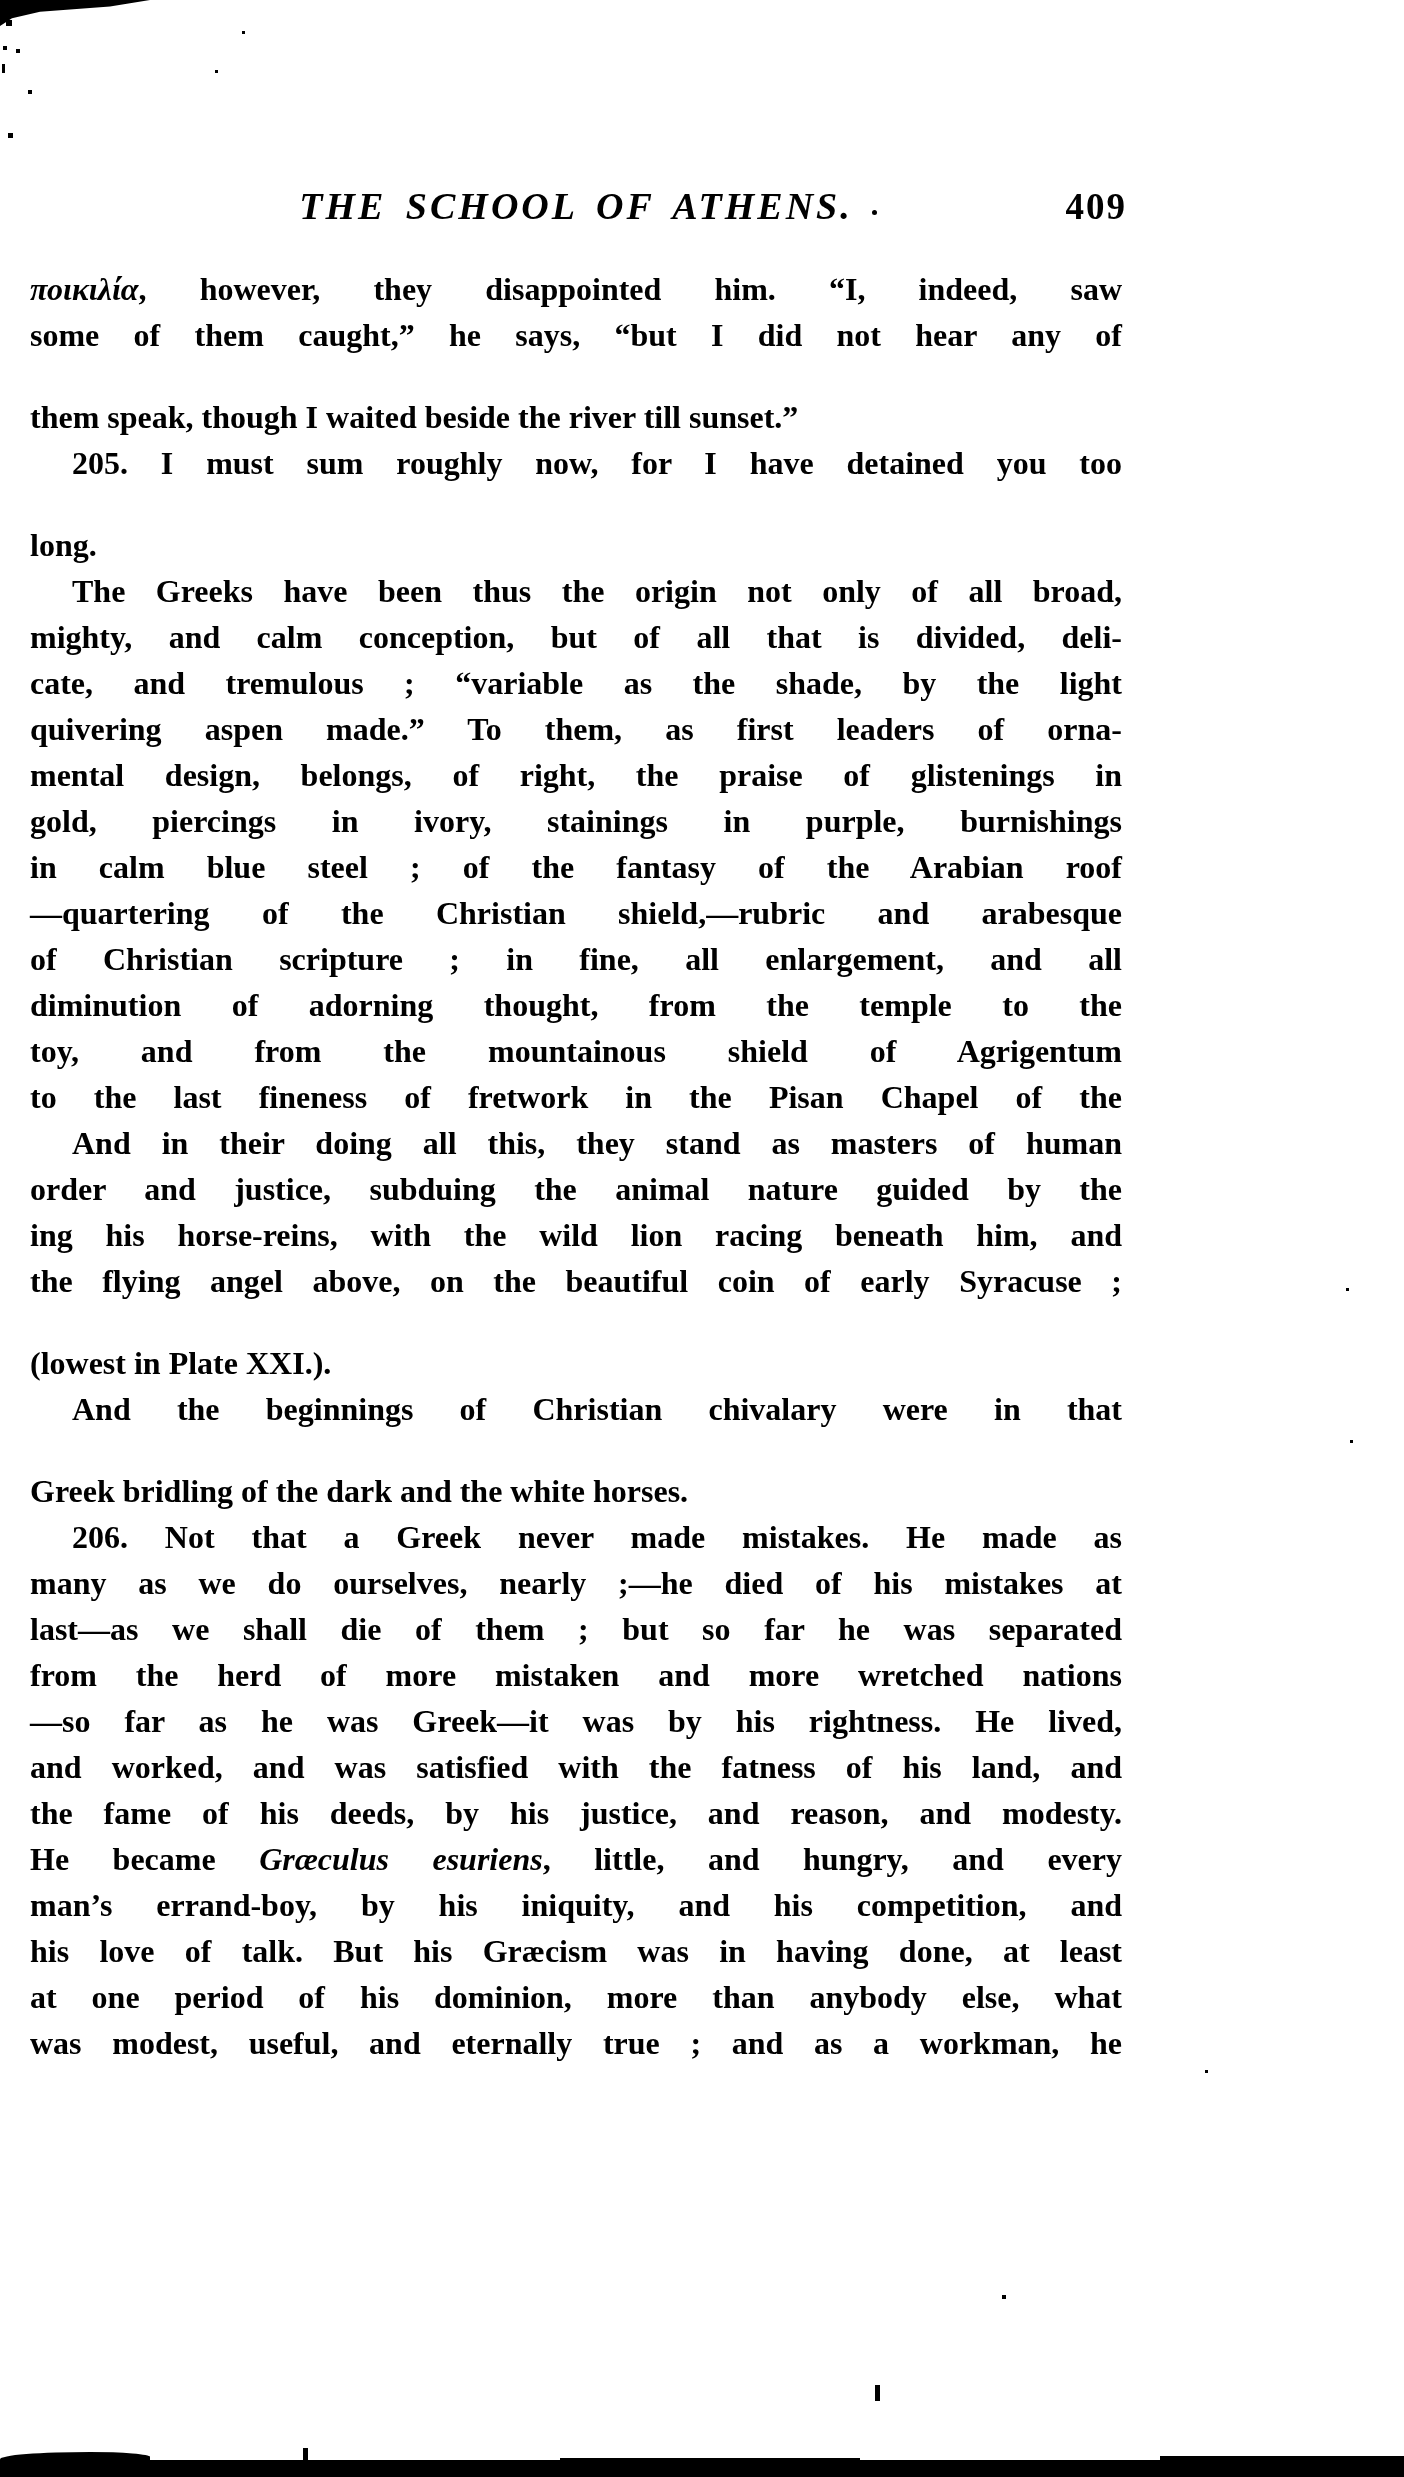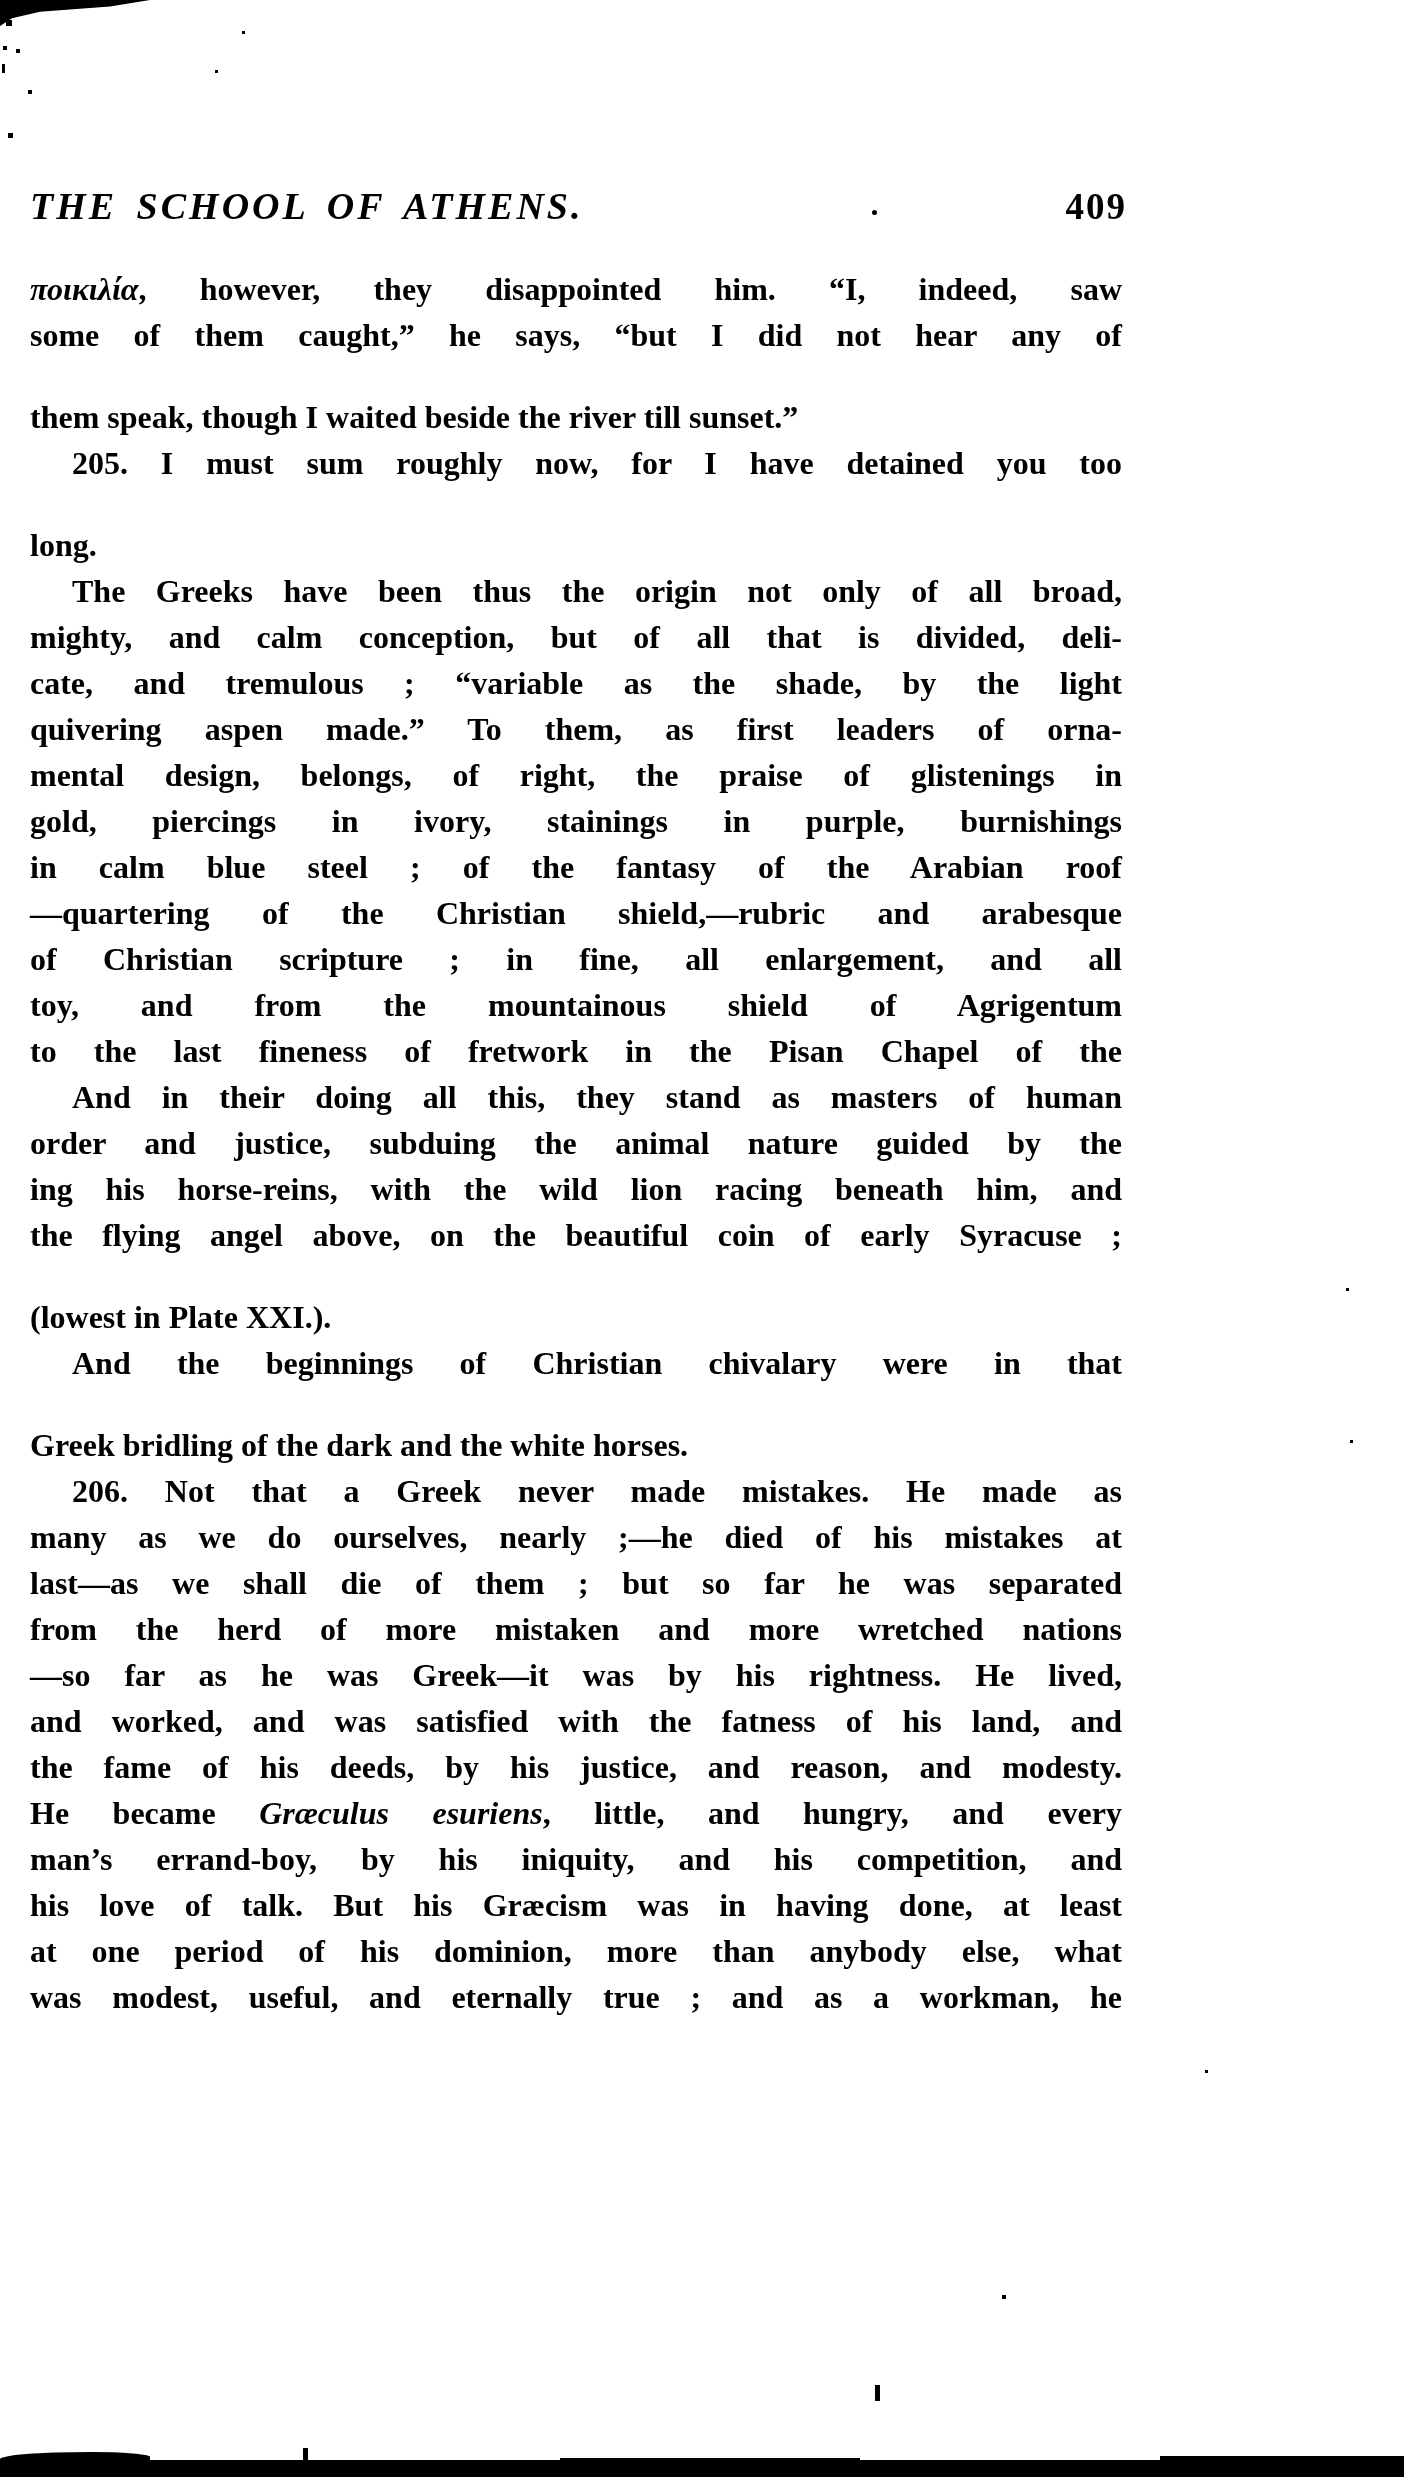--- a/index.html
+++ b/index.html
@@ -13,21 +13,21 @@
   }
   .page {
     position:absolute; inset:0;
     color:var(--ink);
   }
   
   .running-header {
     position:absolute; left:30px; top:182px; width:1092px; height:50px;
   }
   .header-title {
-    text-align:left;
+    text-align:center;
     font-style:italic;
     font-weight:bold;
     font-size:38px;
     letter-spacing:3px;
     word-spacing:7px;
     line-height:48px;
   }
   .page-number {
     position:absolute; right:-5px; top:1px;
     font-weight:bold;
@@ -120,20 +120,21 @@
       <div class="paragraph">
         <div class="line indent">The Greeks have been thus the origin not only of all broad,</div>
         <div class="line">mighty, and calm conception, but of all that is divided, deli-</div>
         <div class="line">cate, and tremulous ; “variable as the shade, by the light</div>
         <div class="line">quivering aspen made.”  To them, as first leaders of orna-</div>
         <div class="line">mental design, belongs, of right, the praise of glistenings in</div>
         <div class="line">gold, piercings in ivory, stainings in purple, burnishings</div>
         <div class="line">in calm blue steel ; of the fantasy of the Arabian roof</div>
         <div class="line">—quartering of the Christian shield,—rubric and arabesque</div>
         <div class="line">of Christian scripture ; in fine, all enlargement, and all</div>
+        <div class="line">diminution of adorning thought, from the temple to the</div>
         <div class="line">toy, and from the mountainous shield of Agrigentum</div>
         <div class="line">to the last fineness of fretwork in the Pisan Chapel of the</div>
       </div>
       <div class="paragraph">
         <div class="line indent">And in their doing all this, they stand as masters of human</div>
         <div class="line">order and justice, subduing the animal nature guided by the</div>
         <div class="line">ing his horse-reins, with the wild lion racing beneath him, and</div>
         <div class="line">the flying angel above, on the beautiful coin of early Syracuse ;</div>
         <div class="line para-end">(lowest in Plate XXI.).</div>
       </div>

